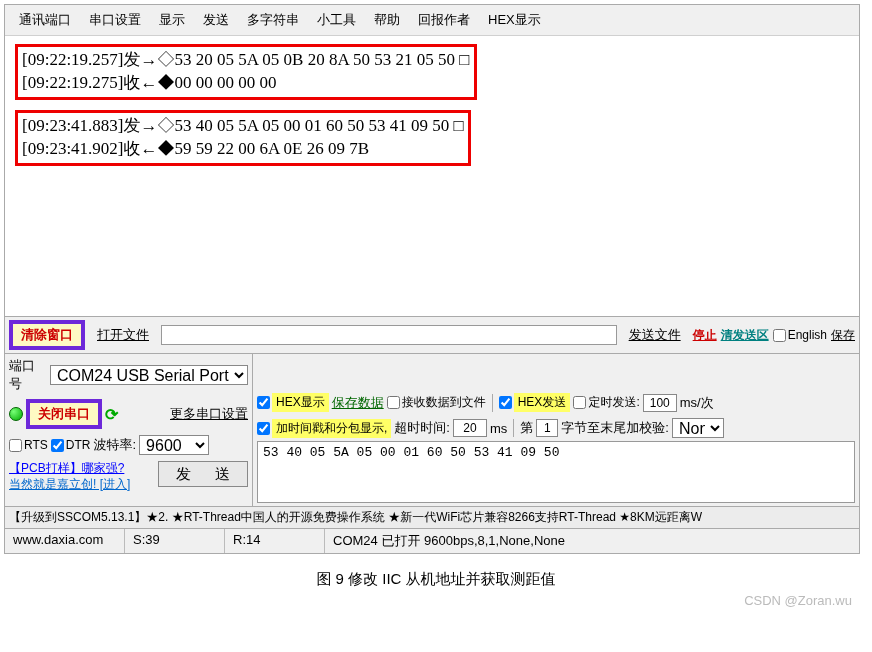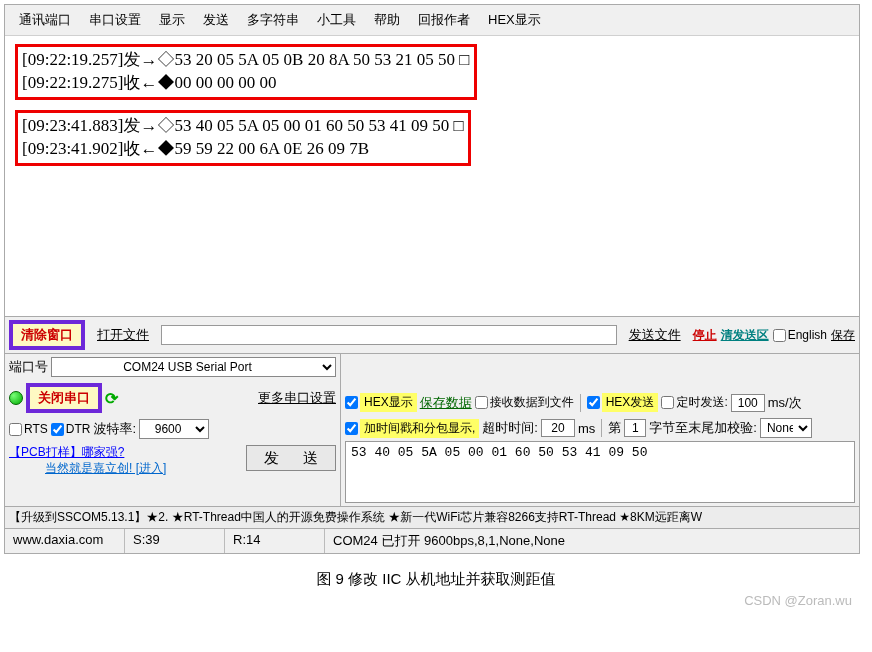--- a/index.html
+++ b/index.html
@@ -14,24 +14,24 @@
     .menu-item { padding: 2px 8px; font-size: 13px; color: #000; cursor: pointer; }
     .output-area { background: #fff; padding: 8px 10px; height: 280px; font-family: SimSun, serif; font-size: 17px; line-height: 1.35; overflow: auto; }
     .hl-box { border: 3px solid #e00; padding: 2px 4px; margin-bottom: 10px; display: inline-block; }
     .row1 { display: flex; align-items: center; padding: 3px 4px; background: #f0f0f0; border-top: 1px solid #aaa; gap: 4px; }
     .btn { border: 4px solid #6d28d9; background: #fef9c3; padding: 2px 8px; font-size: 13px; cursor: pointer; }
     .btn-red { color: #c00; font-weight: bold; }
     .btn-teal { color: #008080; font-weight: bold; text-decoration: underline; }
     .path-input { flex: 1; height: 20px; border: 1px solid #999; background: #fff; padding: 0 3px; font-size: 12px; }
     .checkbox-lbl { display: inline-flex; align-items: center; gap: 2px; font-size: 12px; }
     .section { display: flex; border-top: 1px solid #aaa; }
-    .left-col { width: 336px; border-right: 1px solid #aaa; }
+    .left-col { width: 248px; border-right: 1px solid #aaa; }
     .right-col { flex: 1; margin-top: 36px; }
     .ctrl-row { display: flex; align-items: center; padding: 3px 4px; gap: 3px; font-size: 13px; }
-    .combo { height: 20px; border: 1px solid #888; background: #fff; font-size: 12px; padding: 0 2px; text-align: center; }
+    .combo { height: 20px; border: 1px solid #888; background: #fff; font-size: 16px; padding: 0 2px; }
     .hl-yellow { background: #ffff66; padding: 1px 4px; }
     .led { width: 14px; height: 14px; border-radius: 50%; display: inline-block; vertical-align: middle; }
     .led-green { background: radial-gradient(circle at 30% 30%, #7f7, #0a0); border:1px solid #060;}
     .link-blue { color: #00f; text-decoration: underline; cursor: pointer; }
     .send-btn { width: 90px; height: 26px; font-size: 15px; letter-spacing: 10px; padding-left: 10px; border: 1px solid #888; background: #e8e8e8; }
     .send-area { flex:1; border: 1px solid #999; background: #fff; font-family: Liberation Mono, monospace; font-size: 13px; padding: 3px 5px; height: 62px; resize: none; }
     .num-input { width: 34px; height: 18px; border: 1px solid #888; text-align: center; font-size: 12px; }
     .footer-ad { background: #ececec; border-top: 1px solid #aaa; padding: 2px 4px; font-size: 12px; white-space: nowrap; overflow: hidden; }
     .statusbar { display: flex; border-top: 1px solid #aaa; background: #f0f0f0; }
     .status-cell { border-right: 1px solid #bbb; padding: 3px 8px; font-size: 13px; }
@@ -103,21 +103,21 @@
         <label class="checkbox-lbl">
             <input type="checkbox" class="chk" checked="" style="">
             <span>DTR</span>
           </label>
         <span>波特率:</span>
         <select class="combo" style="width:70px"><option>9600</option></select>
       </div>
       <div class="ctrl-row" style="align-items:flex-start;">
         <div style="font-size:12px;line-height:1.3;">
           <div class="link-blue">【PCB打样】哪家强?</div>
-          <div class="link-blue" style="color:#06c;margin-left:36px;">当然就是嘉立创! [进入]</div>
+          <div class="link-blue" style="color:#06c;">当然就是嘉立创! [进入]</div>
         </div>
         <div style="flex:1"></div>
         <button class="send-btn">发 送</button>
       </div>
     </div>
 
     <div class="right-col">
       <div class="ctrl-row">
         <label class="checkbox-lbl">
             <input type="checkbox" class="chk" checked="" style="">

